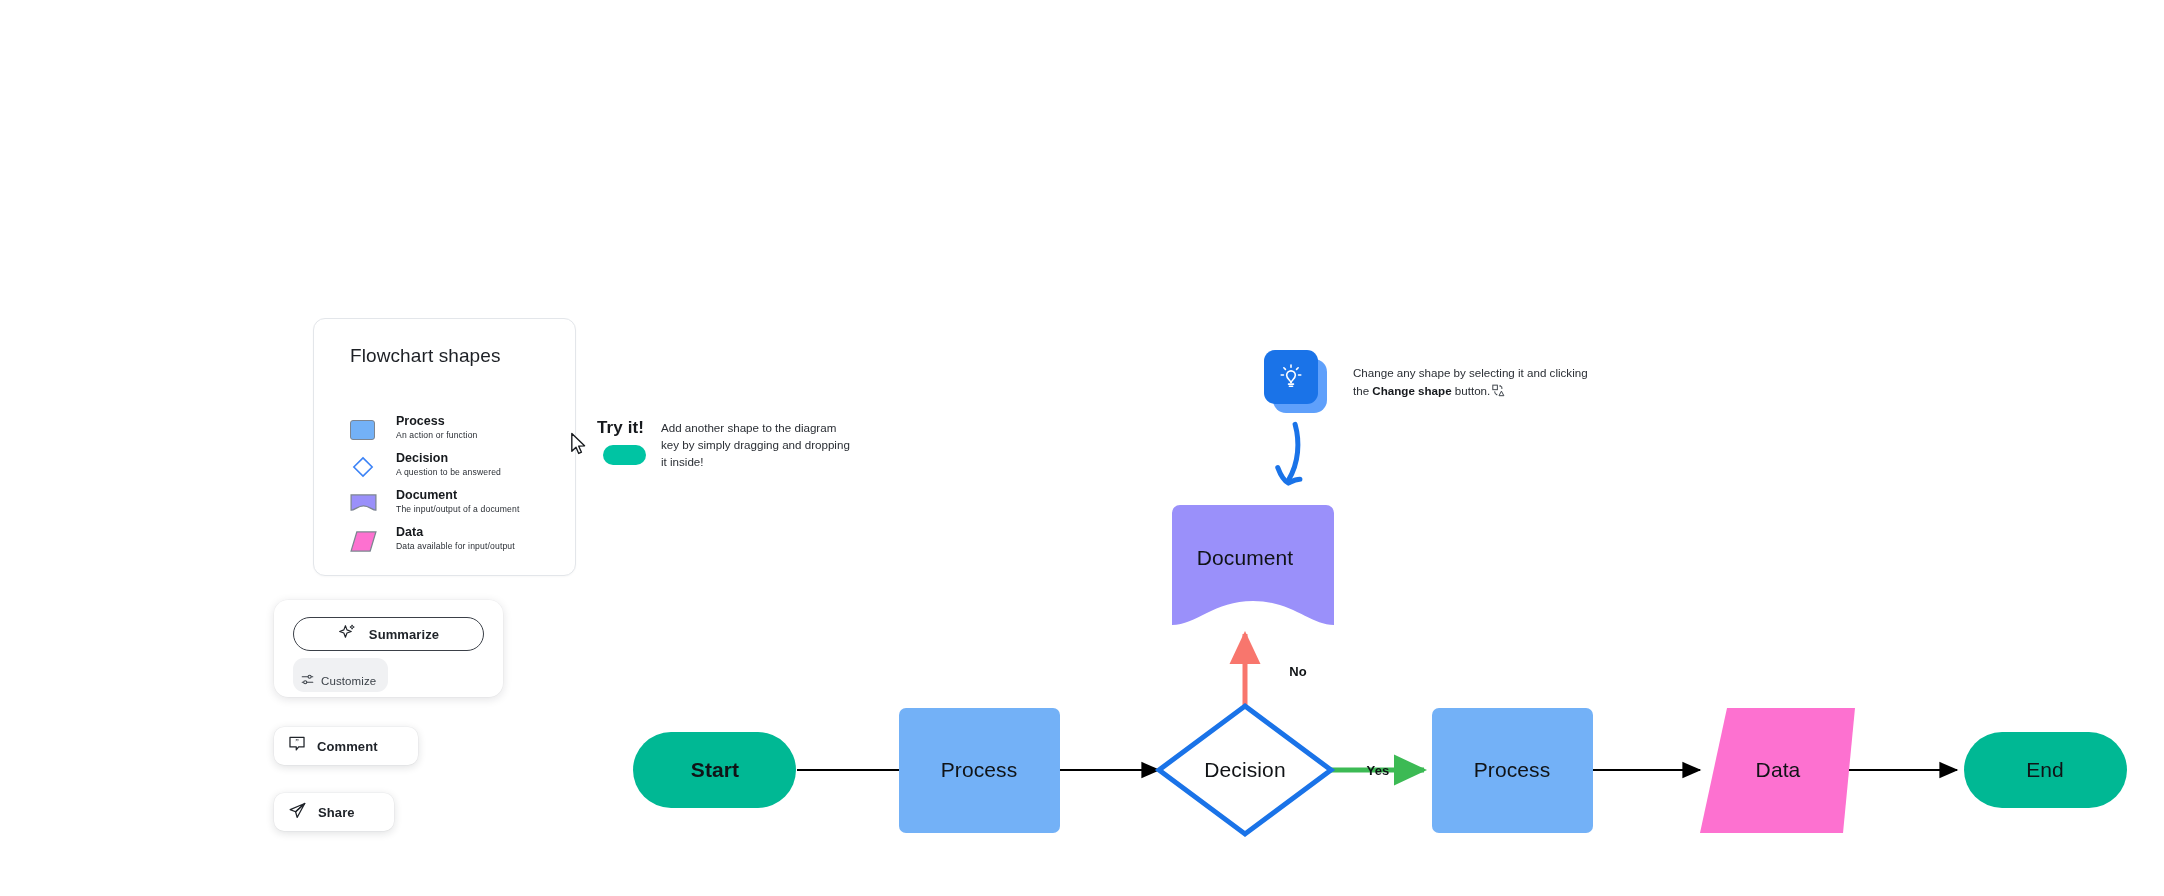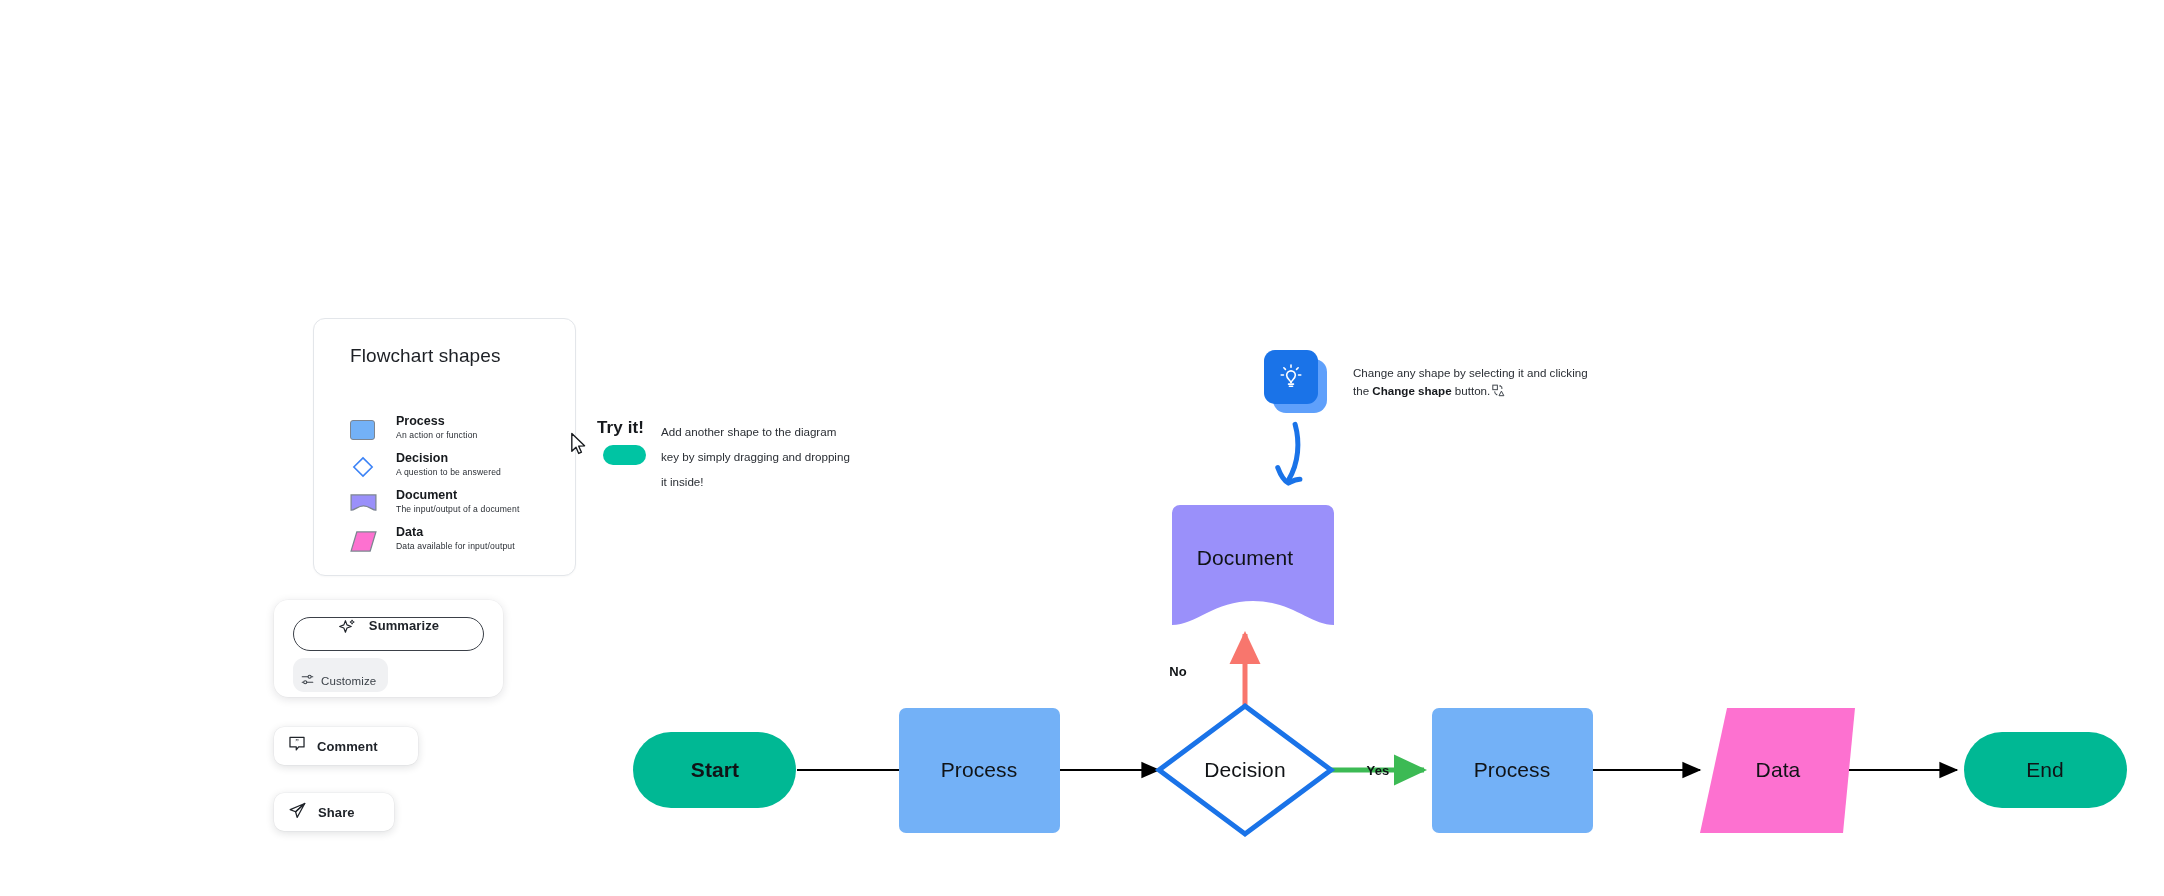--- a/index.html
+++ b/index.html
@@ -117,20 +117,21 @@
   #summarize-button {
     position: absolute;
     left: 19px;
     top: 17px;
     width: 191px;
     height: 34px;
     border: 1.3px solid #3b4048;
     border-radius: 19px;
     background: #ffffff;
     display: flex;
+    align-items: center;
     justify-content: center;
     gap: 12px;
     box-sizing: border-box;
     cursor: pointer;
   }
   #summarize-label {
     font-size: 13px;
     font-weight: bold;
     color: #20242a;
     letter-spacing: 0.1px;
@@ -193,21 +194,21 @@
     width: 43px; height: 20px;
     border-radius: 10px;
     background: #00c4a3;
   }
   #tryit-cursor { position: absolute; left: 0px; top: 14px; }
   #tryit-body {
     position: absolute;
     left: 91px; top: 1px;
     width: 195px;
     font-size: 11.6px;
-    line-height: 25px;
+    line-height: 17px;
     color: #2a2e34;
   }
 
   
   #tip-group { position: absolute; left: 1264px; top: 350px; }
   #tip-icon-shadow {
     position: absolute;
     left: 9px; top: 9px;
     width: 54px; height: 54px;
     background: #5fa0fb;
@@ -289,21 +290,21 @@
 </svg>
 
 <div class="node-label" style="left:715px; top:770px;font-weight:bold;">Start</div>
 <div class="node-label" style="left:979px; top:770px;">Process</div>
 <div class="node-label" style="left:1245px;top:770px;">Decision</div>
 <div class="node-label" style="left:1245px;top:558px;">Document</div>
 <div class="node-label" style="left:1512px;top:770px;">Process</div>
 <div class="node-label" style="left:1778px;top:770px;">Data</div>
 <div class="node-label" style="left:2045px;top:770px;">End</div>
 
-<div class="edge-label" style="left:1178px;top:671px;">No</div>
+<div class="edge-label" style="left:1298px;top:671px;">No</div>
 <div class="edge-label" style="left:1378px;top:770px;">Yes</div>
 
 <div id="legend-card">
   <div id="legend-title">Flowchart shapes</div>
 
 
   <div class="legend-row" style="top:97px;">
     <div class="legend-swatch sw-process"></div>
     <div class="legend-text">
       <span class="legend-name">Process</span>

